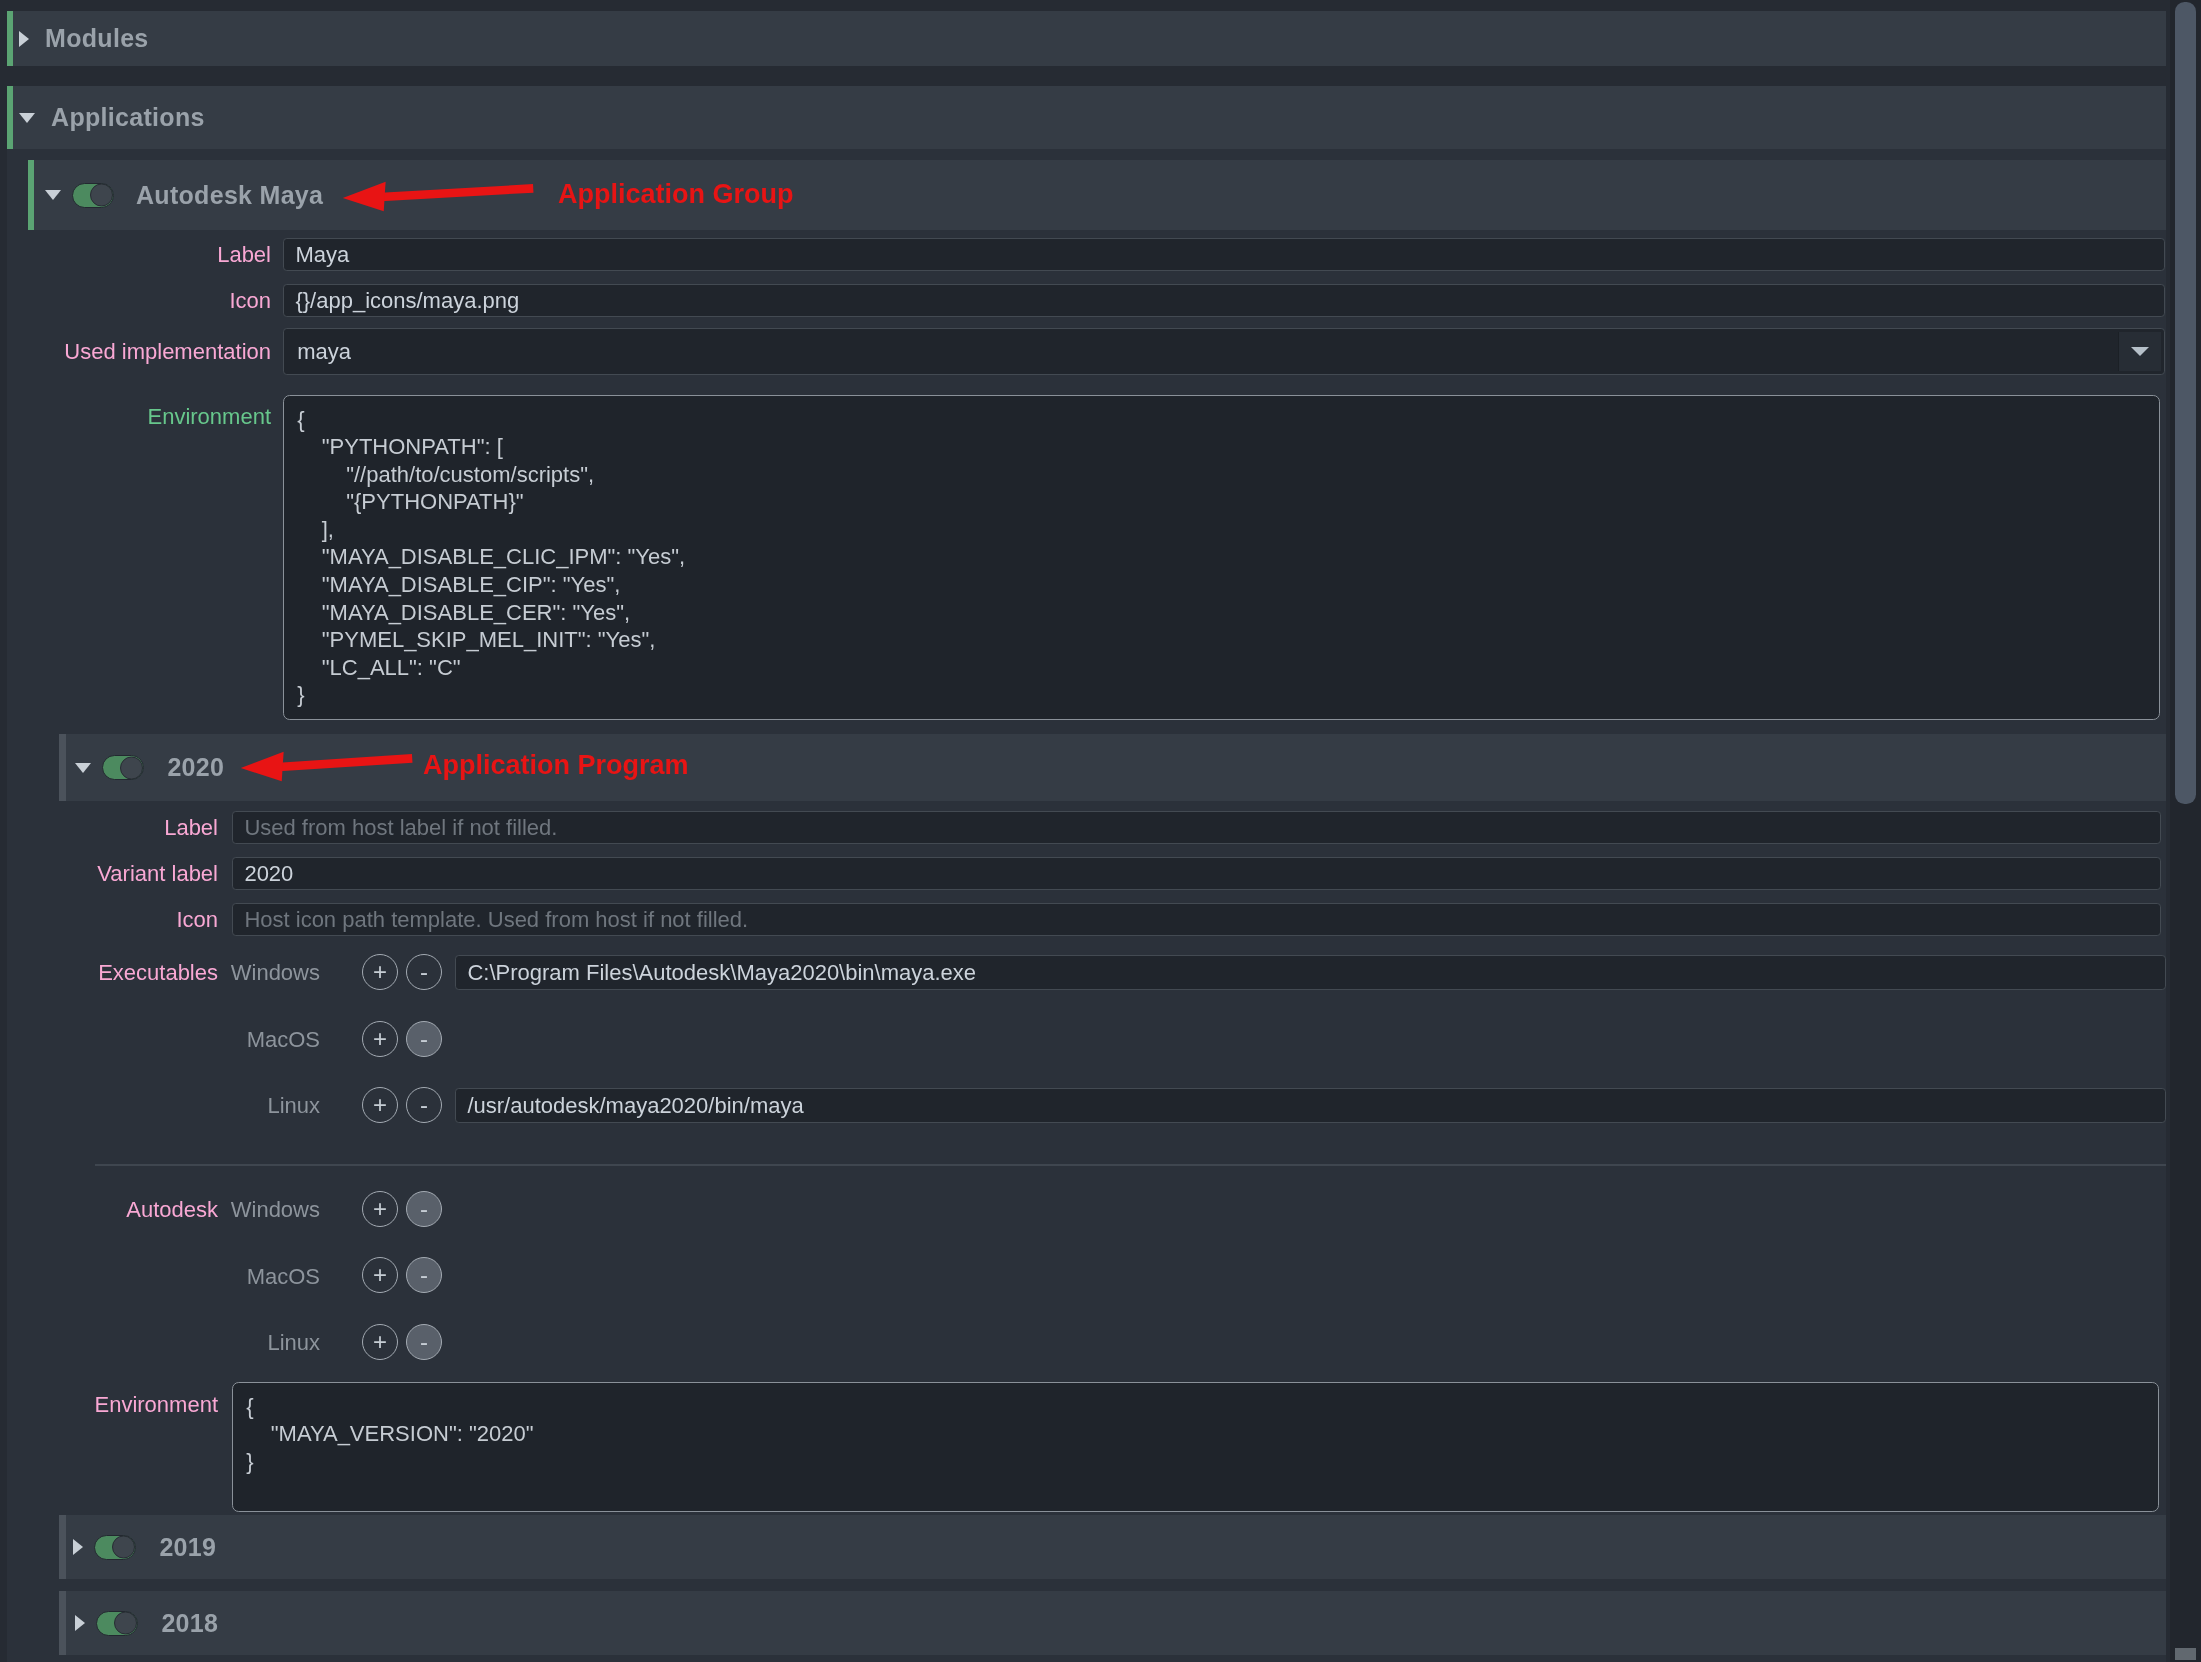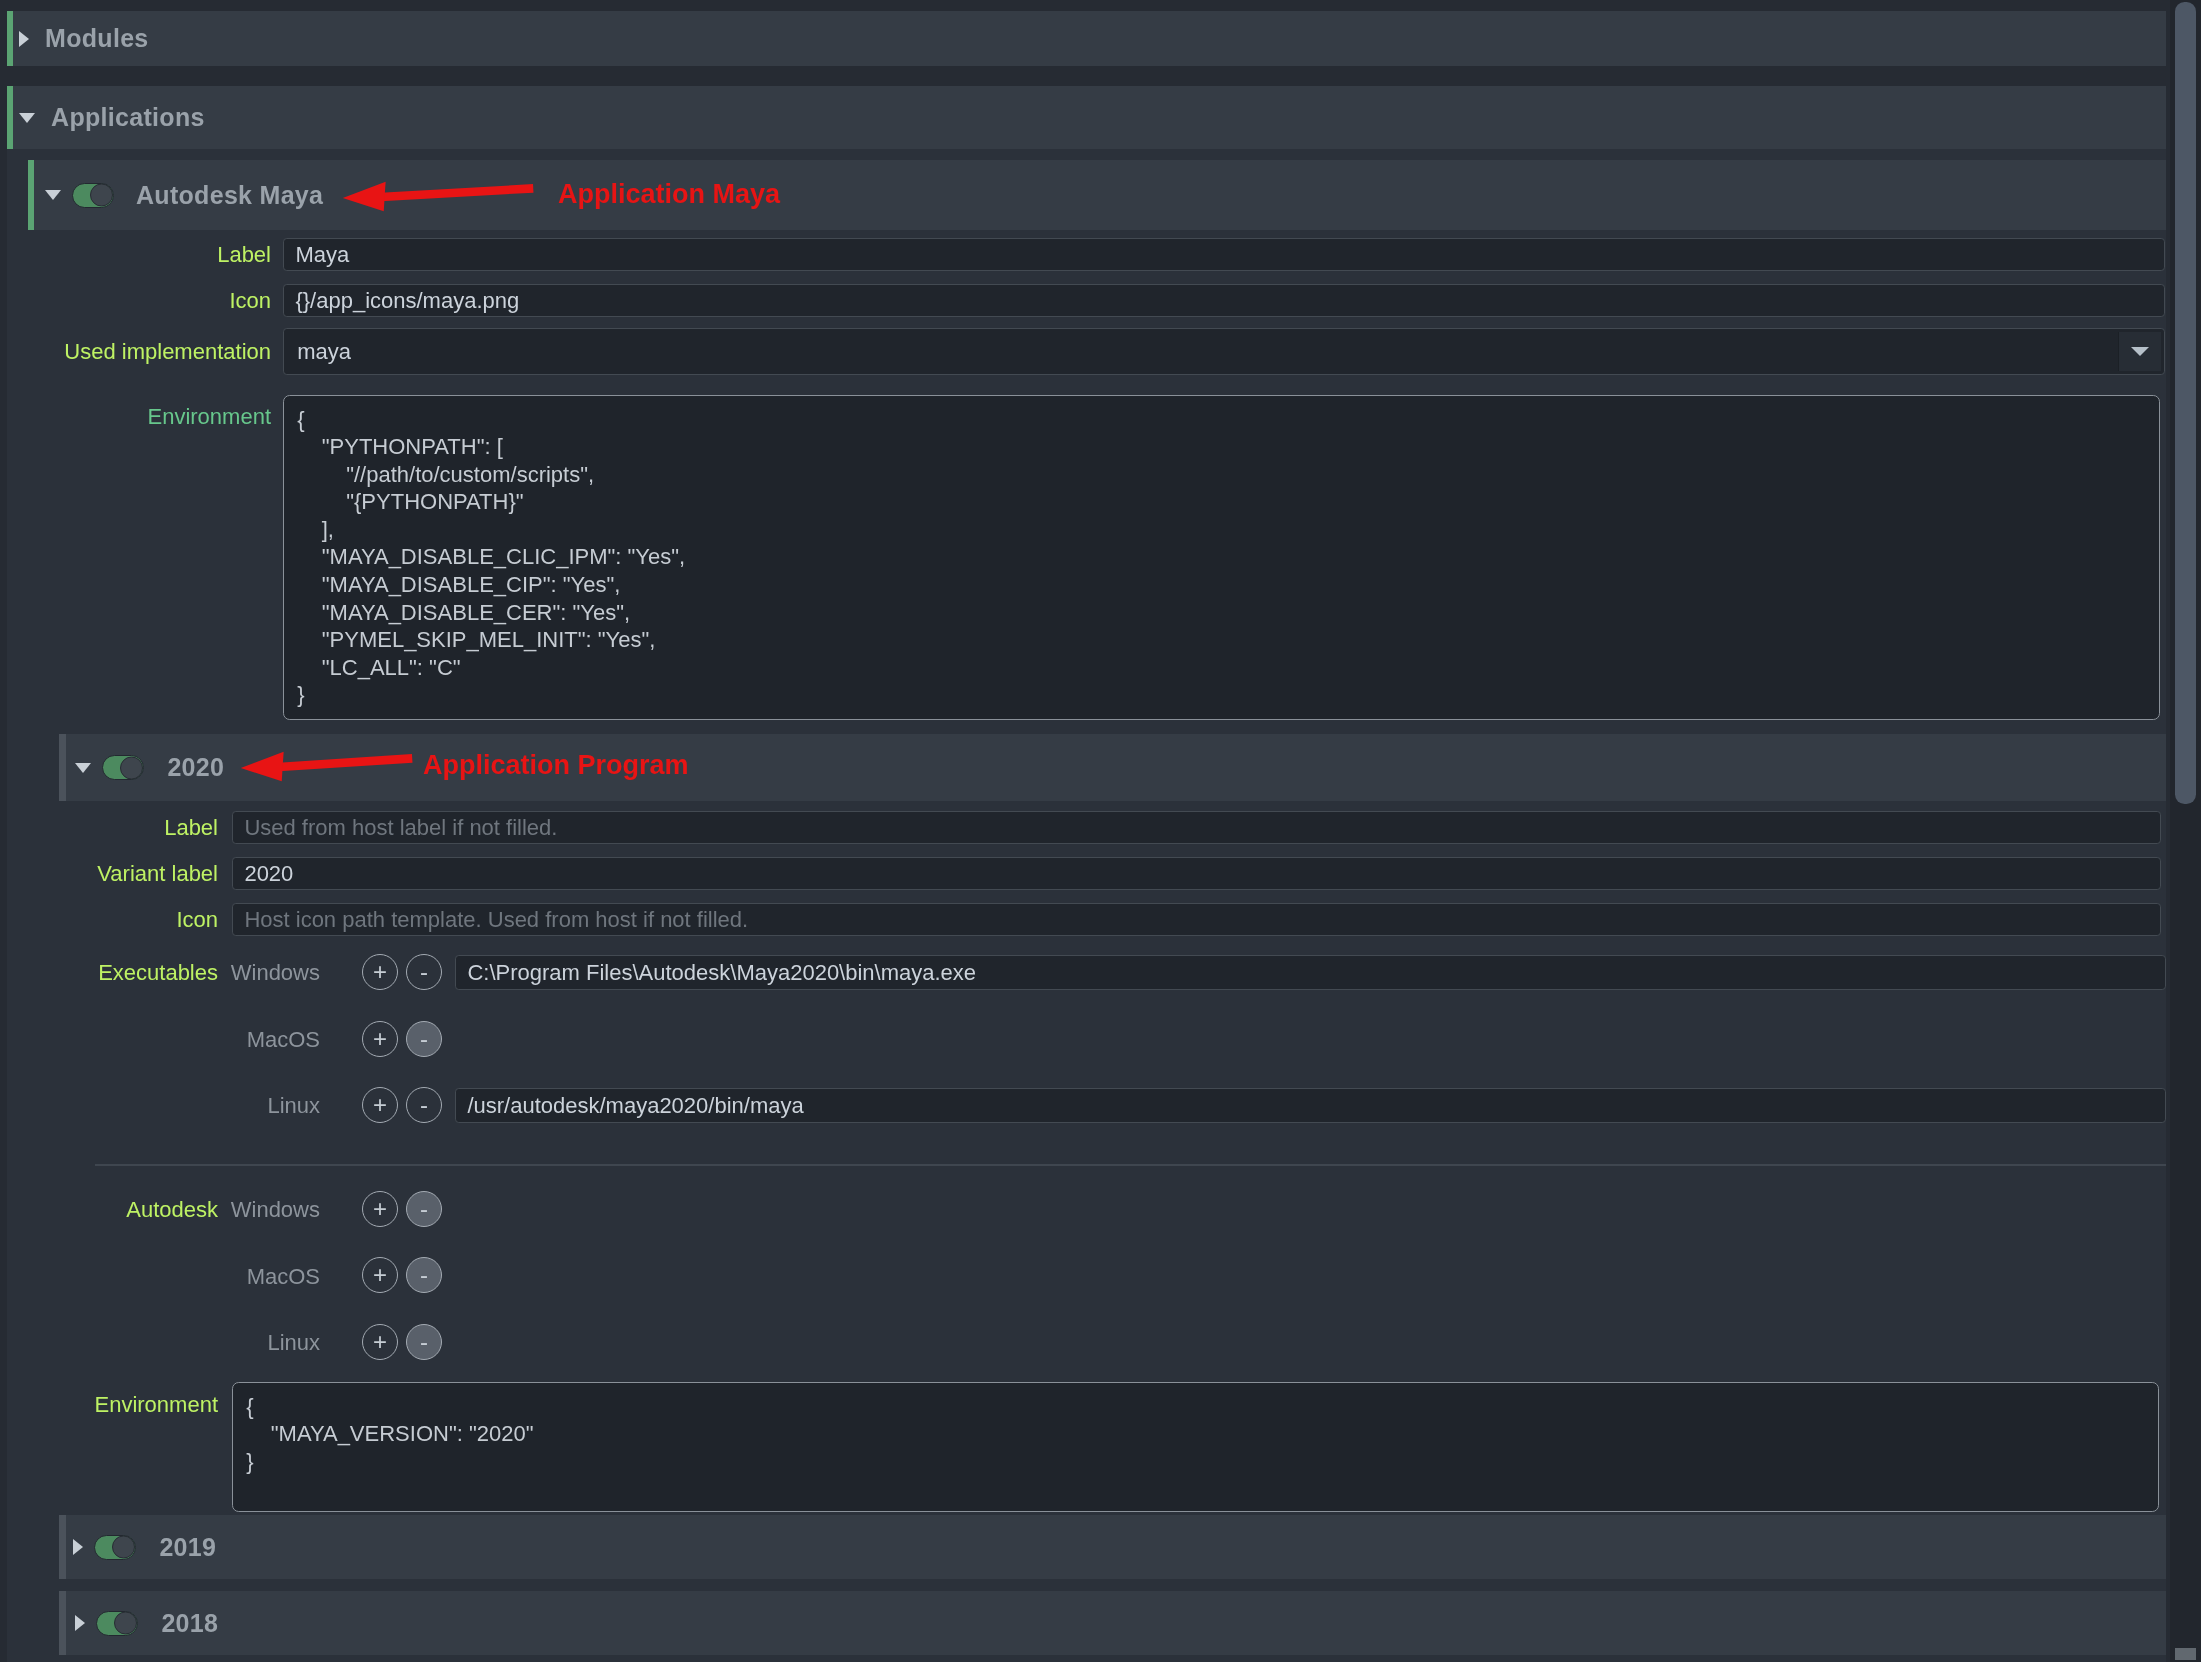--- a/index.html
+++ b/index.html
@@ -29,21 +29,21 @@
     position:relative;flex:none;width:42px;height:25px;border-radius:13.3px;
     background:#4c8a5f;border:1.9px solid #232830;box-sizing:border-box;
   }
   .toggle .knob{
     position:absolute;right:0px;top:50%;transform:translateY(-50%);
     width:23px;height:23px;border-radius:50%;
     background:#3e454d;border:1.9px solid #272c33;box-sizing:border-box;
   }
   
   .flabel{
-    font-size:22px;color:#bef264;text-align:right;
+    font-size:22px;color:#f9a8d4;text-align:right;
     display:flex;align-items:center;justify-content:flex-end;
   }
   .flabel.green{color:#67c78c;}
   .tinput{
     background:#20252c;border:1px solid #434a52;border-radius:3.8px;
     color:#ccd3db;font-size:22px;padding:0 11.4px;box-sizing:border-box;
     font-family:"Liberation Sans","DejaVu Sans",sans-serif;
     outline:none;width:100%;height:100%;
   }
   .tinput::placeholder{color:#6f767e;opacity:1;}
@@ -107,21 +107,21 @@
     <div class="toggle" style="margin-left:11.4px;">
         <div class="knob"></div>
       </div>
     <div class="sec-title" style="margin-left:22px;">Autodesk Maya</div>
   </div>
 
   <svg class="abs" style="left:338px;top:174px;" width="200" height="44" viewBox="0 0 210 46">
     <line x1="205" y1="15" x2="45" y2="24" stroke="#e81414" stroke-width="9"></line>
     <polygon points="5,25 50,8 48,39" fill="#e81414"></polygon>
   </svg>
-  <div class="abs ann-text" style="left:558px;top:179px;">Application Maya</div>
+  <div class="abs ann-text" style="left:558px;top:179px;">Application Group</div>
 
   <div class="abs flabel" style="left:57px;top:238px;width:214px;height:33px;">Label</div>
   <div class="abs" style="left:283px;top:238px;width:1882px;height:33px;">
     <input class="tinput" type="text" value="Maya" style="">
   </div>
 
   <div class="abs flabel" style="left:57px;top:284px;width:214px;height:33px;">Icon</div>
   <div class="abs" style="left:283px;top:284px;width:1882px;height:33px;">
     <input class="tinput" type="text" value="{}/app_icons/maya.png" style="">
   </div>

